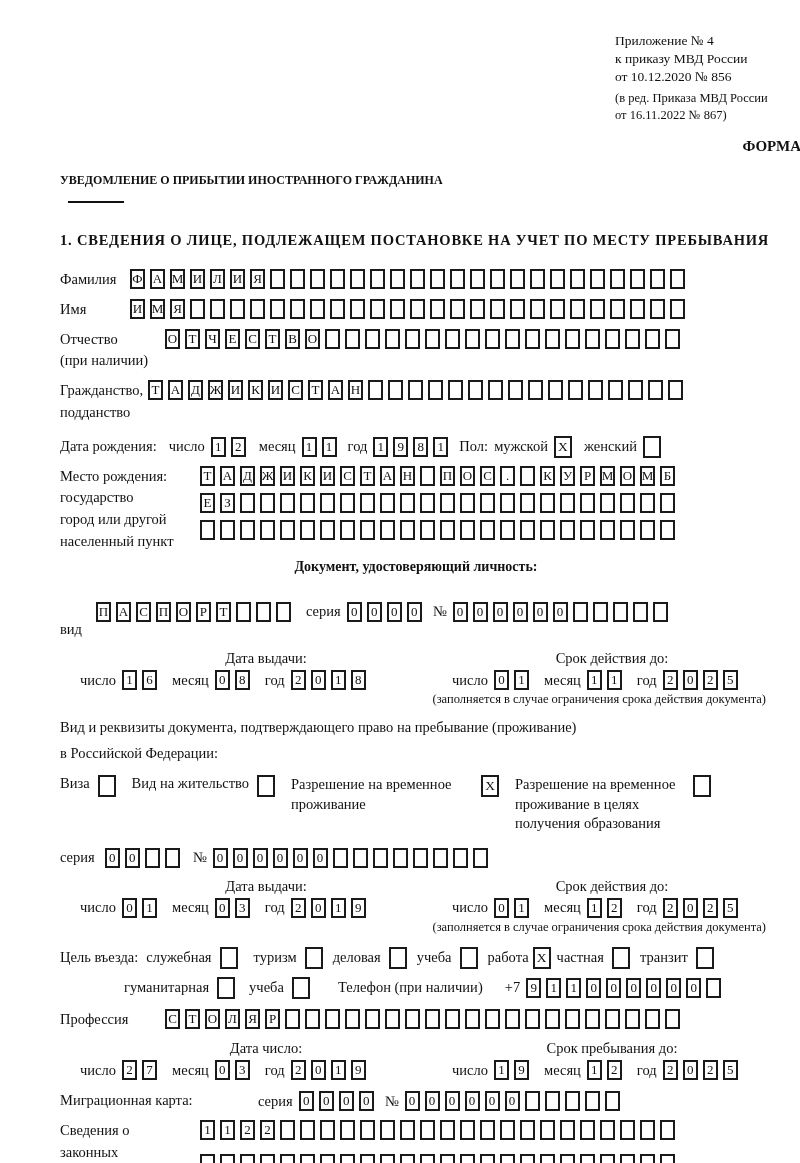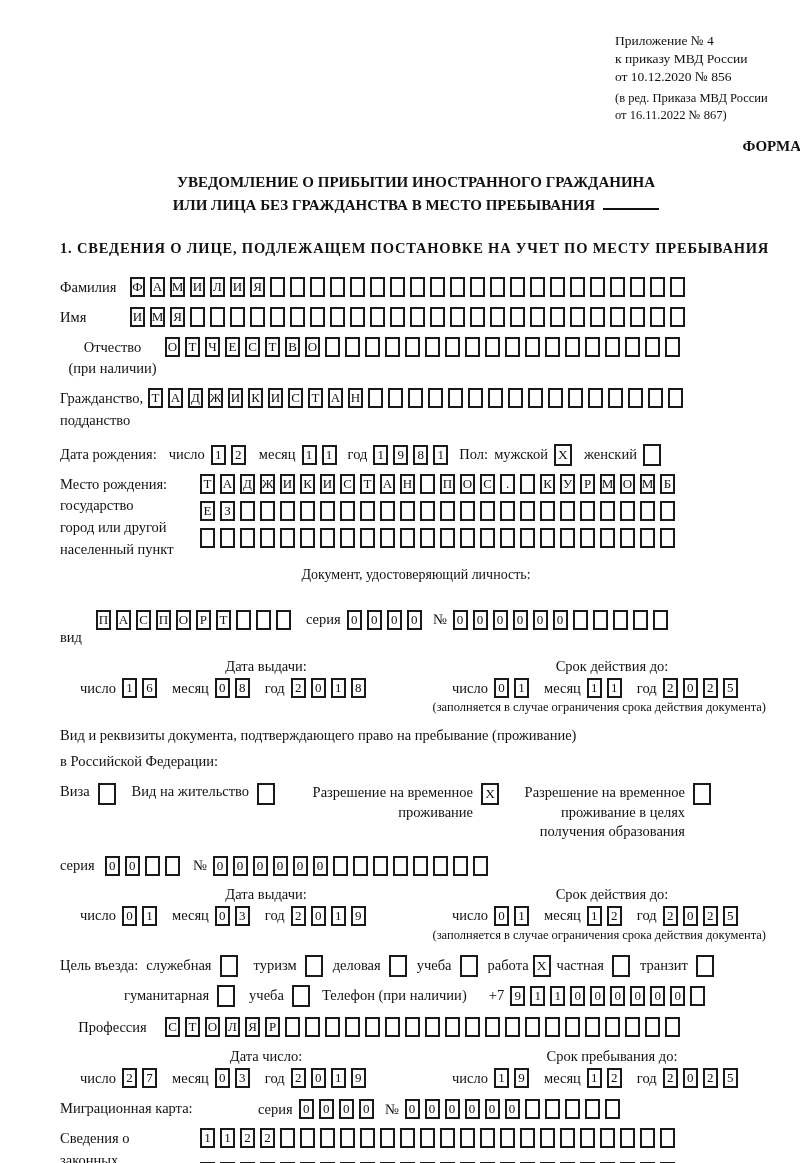--- a/index.html
+++ b/index.html
@@ -5,52 +5,52 @@
   * { margin:0; padding:0; box-sizing:border-box; }
   html,body { background:#fff; }
   body { width:800px; height:1163px; overflow:hidden; color:#111;
          font-family:"Liberation Serif", serif; }
   .page { padding:32px 28px 0 60px; }
 
   .hdr { margin-left:555px; width:190px; font-size:13.5px; line-height:1.32; }
   .hdr-sub { font-size:12.5px; margin-top:5px; line-height:1.32; }
   .form-label { font-weight:bold; font-size:15px; text-align:right; margin-top:14px; padding-right:4px; }
 
-  .title { text-align:center; font-weight:bold; font-size:15px; line-height:1.5; margin-top:14px; }
+  .title { font-weight:bold; font-size:12px; line-height:1.5; margin-top:14px; }
   .blank { display:inline-block; width:56px; border-bottom:2px solid #111; height:14px; margin-left:8px; }
 
   .sect { font-weight:bold; font-size:14.5px; letter-spacing:0.8px; margin-top:24px; }
 
   .row { display:flex; align-items:flex-start; margin-top:8px; }
   .lab { font-size:14.5px; line-height:1.5; flex:0 0 auto; }
-  .w70  { width:70px; }  .w105 { width:105px;text-align:center; } .w90 { width:88px; }
+  .w70  { width:70px; }  .w105 { width:105px; } .w90 { width:88px; }
   .w140 { width:140px; } .w150 { width:152px; }
   .cells { display:flex; flex:0 0 auto; }
   .cell { flex:0 0 auto; width:15px; height:20px; border:2px solid #1a1a1a; margin-right:5px;
           display:flex; align-items:center; justify-content:center; font-size:13px; }
   .checkbox { flex:0 0 auto; width:18px; height:22px; border:2px solid #1a1a1a;
           display:inline-flex; align-items:center; justify-content:center; font-size:13.5px; }
   .mb { margin-bottom:7px; }
   .mb14 { margin-bottom:14px; }
 
-  .center-b { text-align:center; font-weight:normal; font-size:14px; margin-top:6px; }
+  .center-b { text-align:center; font-weight:bold; font-size:14px; margin-top:6px; }
 
   .dates { display:flex; margin-top:10px;margin-left:20px; }
   .dcol1 { width:372px; } .dcol2 { flex:1; }
   .dtitle { text-align:center; font-size:14.5px; }
   .dline { display:flex; align-items:center; margin-top:3px; }
   .dlab { font-size:14.5px; margin-right:6px; }
   .dgroup { display:flex; align-items:center; margin-right:10px; }
   .note { font-size:12.5px; }
   .note-r { text-align:right; margin-top:2px; padding-right:6px; }
 
   .plain { font-size:14.5px; margin-top:10px; line-height:1.5; }
   .opts { align-items:flex-start; }
   .opt-lbl { font-size:14.5px; margin:0 8px 0 16px; }
-  .opt-lbl-ml { font-size:14.5px; text-align:right; line-height:1.35; margin:0 8px 0 16px; }
+  .opt-lbl-ml { font-size:14.5px; text-align:left; line-height:1.35; margin:0 8px 0 16px; }
   .wrap170 { width:182px; } .wrap165 { width:170px; } .ml0 { margin-left:0; }
   .indent { margin-left:64px; }
 </style>
 </head>
 <body>
 
 <div class="page">
 
   <div class="hdr">
     <div>Приложение № 4</div>
@@ -59,21 +59,21 @@
     <div class="hdr-sub">
       <div>(в ред. Приказа МВД России</div>
       <div>от 16.11.2022 № 867)</div>
     </div>
     <div class="form-label">ФОРМА</div>
   </div>
 
   <div class="title">
     <div>УВЕДОМЛЕНИЕ О ПРИБЫТИИ ИНОСТРАННОГО ГРАЖДАНИНА</div>
     <div>
-      <span>ИЛИ ЛИЦА БЕЗ ГРАЖДАНСТВА В МЕСТО ПРЕБЫВАНИЯ</span><span class="blank"></span>
+      <span class="blank"></span>
     </div>
   </div>
 
   <div class="sect">1. СВЕДЕНИЯ О ЛИЦЕ, ПОДЛЕЖАЩЕМ ПОСТАНОВКЕ НА УЧЕТ ПО МЕСТУ ПРЕБЫВАНИЯ</div>
 
   <div class="row" style="margin-top:20px;">
     <span class="lab w70">Фамилия</span>
     <span class="cells">
         <span class="cell">Ф</span>
         <span class="cell">А</span>
@@ -517,21 +517,21 @@
     <span class="checkbox"></span>
     <span class="opt-lbl" style="margin-left:10px;">транзит</span>
     <span class="checkbox"></span>
   </div>
 
   <div class="row indent" style="align-items:center;">
     <span class="opt-lbl ml0">гуманитарная</span>
     <span class="checkbox"></span>
     <span class="opt-lbl" style="margin-left:14px;">учеба</span>
     <span class="checkbox"></span>
-    <span class="opt-lbl" style="margin-left:12px;">Телефон (при наличии)</span>
+    <span class="opt-lbl" style="margin-left:28px;">Телефон (при наличии)</span>
     <span class="dlab" style="margin-left:14px;">+7</span>
     <span class="cells">
         <span class="cell">9</span>
         <span class="cell">1</span>
         <span class="cell">1</span>
         <span class="cell">0</span>
         <span class="cell">0</span>
         <span class="cell">0</span>
         <span class="cell">0</span>
         <span class="cell">0</span>

